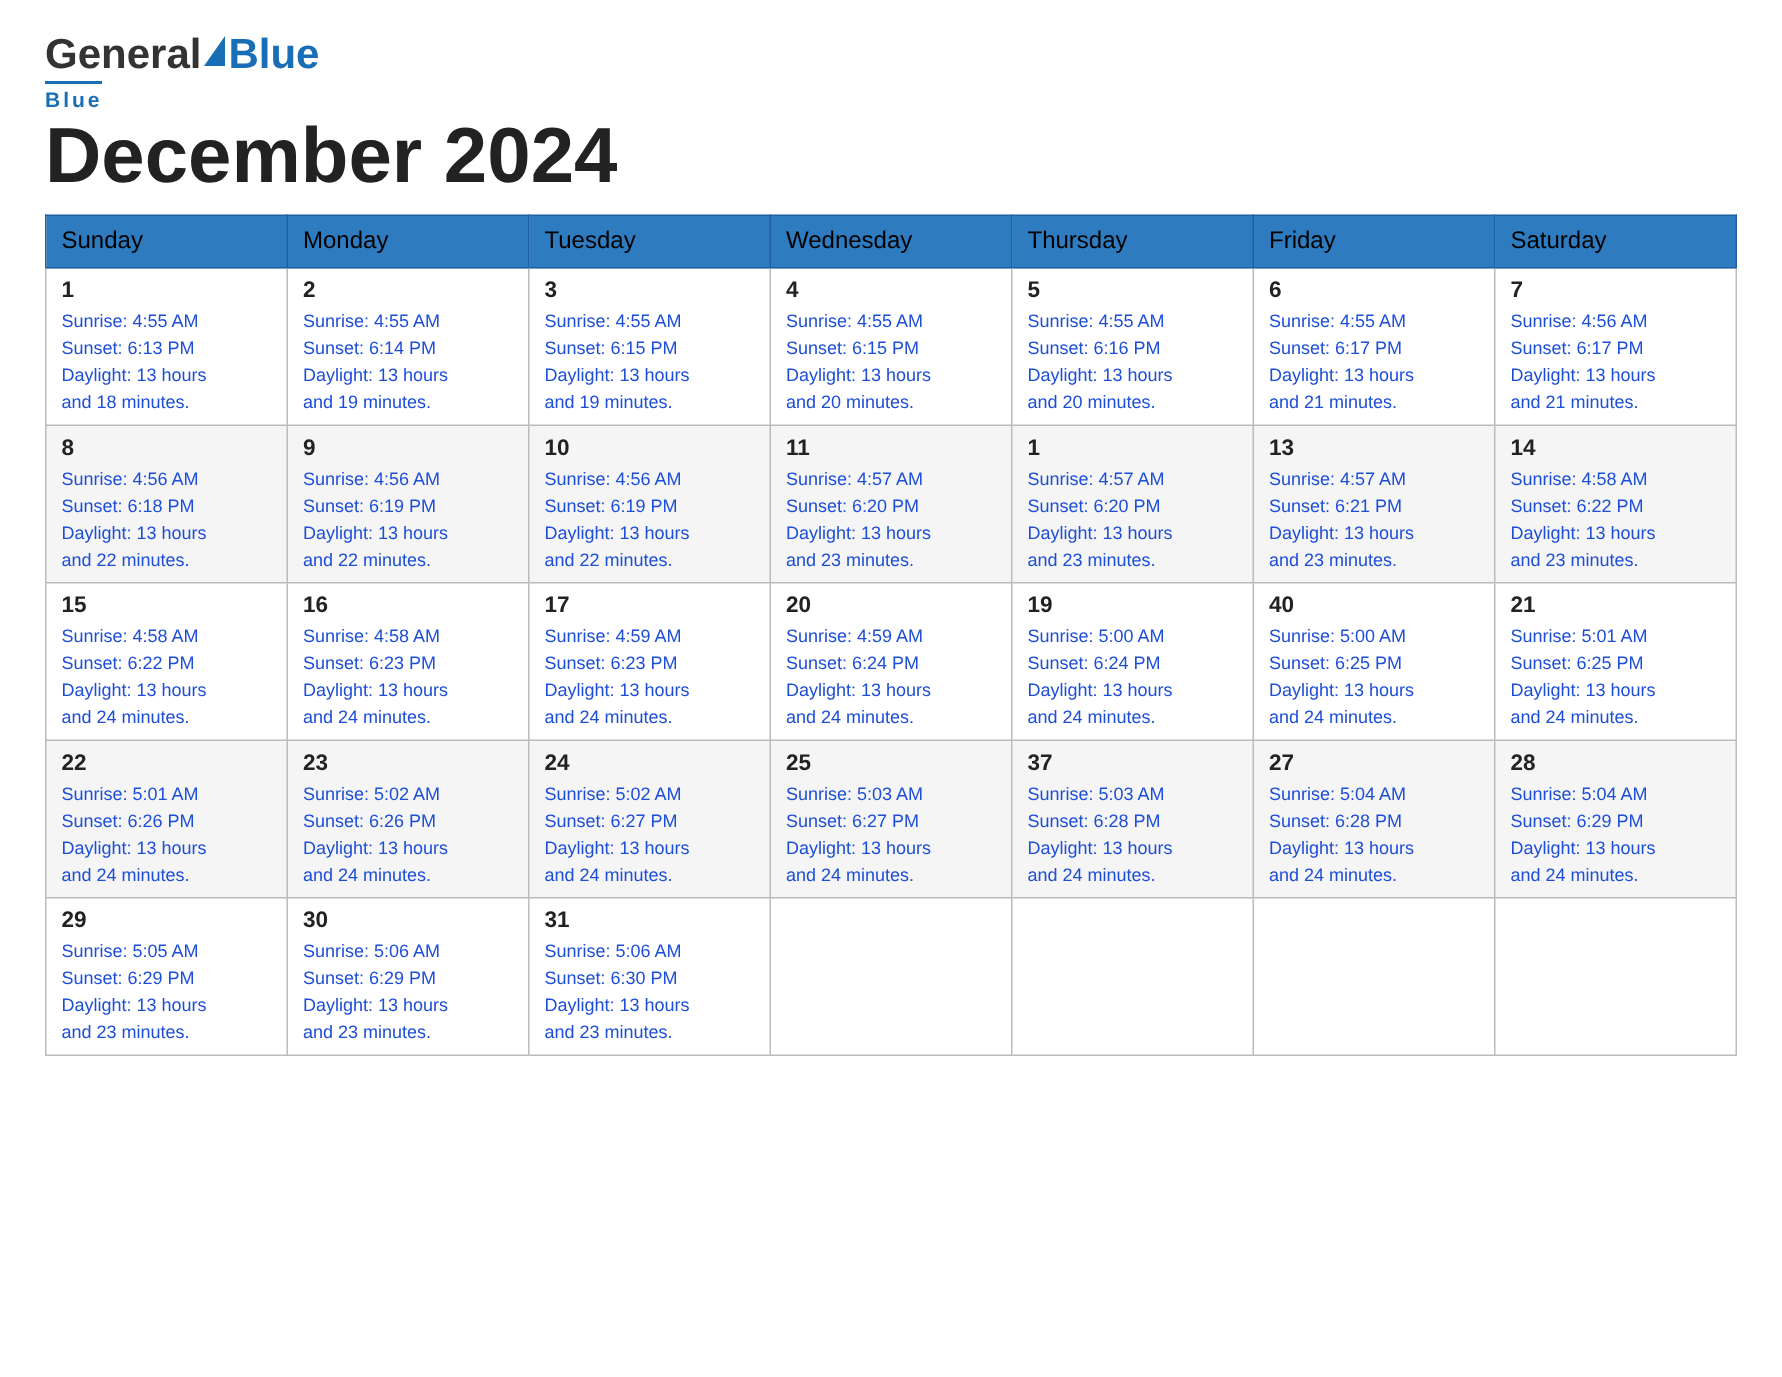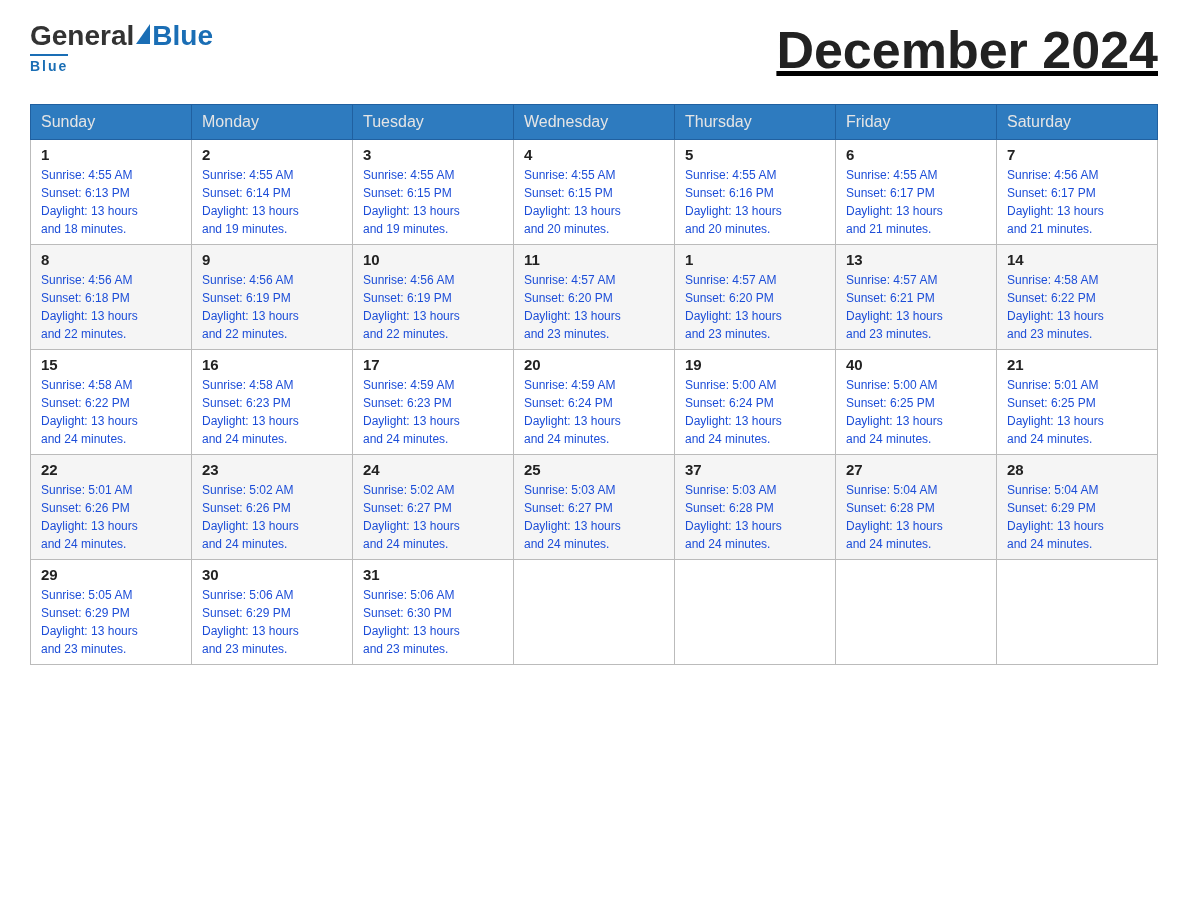--- a/index.html
+++ b/index.html
@@ -7,21 +7,22 @@
       font-family: Arial, sans-serif;
       background: #fff;
       width: 1188px;
       min-height: 918px;
       padding: 20px 30px;
     }
     .header-area {
       display: flex;
       justify-content: space-between;
       align-items: flex-start;
-      margin-bottom: 24px;
+      margin-bottom: 9px;
+      flex-direction: column;
     }
     .logo {
       display: flex;
       flex-direction: column;
       align-items: flex-start;
     }
     .logo-text {
       display: flex;
       align-items: center;
       font-size: 28px;
@@ -44,40 +45,39 @@
       font-size: 14px;
       color: #1a6eb5;
       letter-spacing: 2px;
       margin-top: 2px;
       font-weight: bold;
       border-top: 2px solid #1a6eb5;
       padding-top: 2px;
     }
     .title-area {
       text-align: right;
-      text-decoration: underline;
     }
     .main-title {
       font-size: 52px;
       font-weight: bold;
       color: #222;
     }
     .subtitle {
       font-size: 20px;
       color: #555;
       margin-top: 4px;
     }
     .calendar-table {
       width: 100%;
       border-collapse: collapse;
       border: 1px solid #999;
     }
     .calendar-table th {
       background-color: #2e7bbf;
-      color: #e5e5e5;
+      color: #000000;
       text-align: left;
       padding: 8px 10px;
       font-size: 16px;
       font-weight: normal;
       border: 1px solid #2060a0;
     }
     .calendar-table td {
       vertical-align: top;
       padding: 6px 10px;
       border: 1px solid #bbb;

